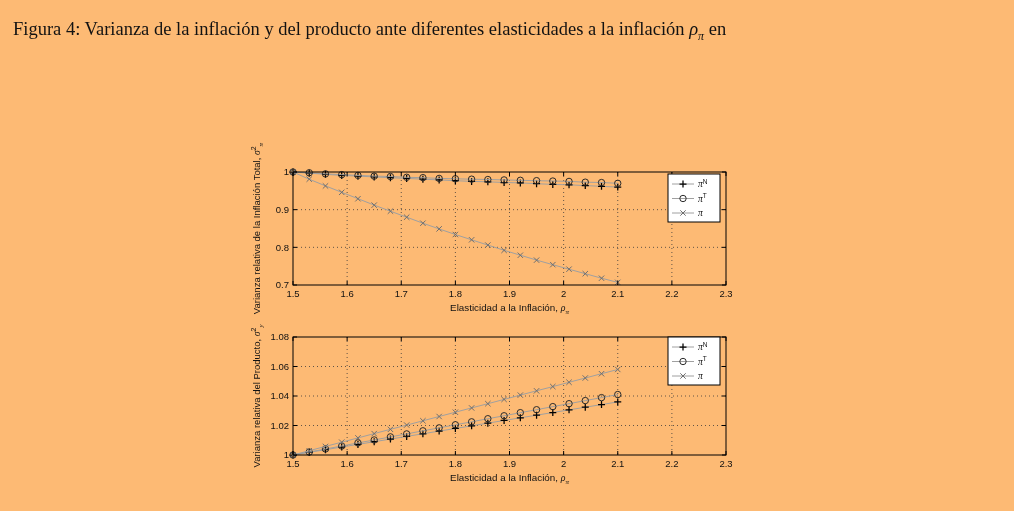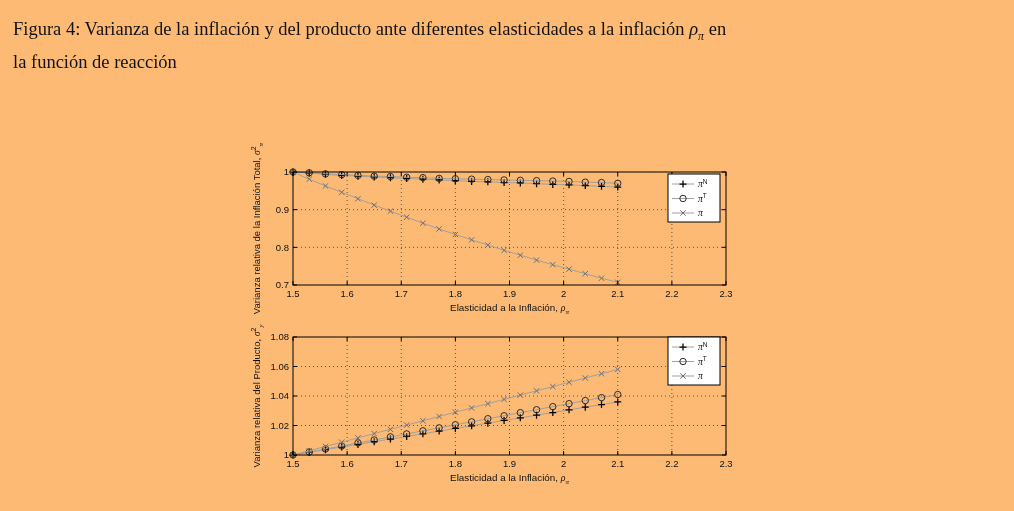--- a/index.html
+++ b/index.html
@@ -8,21 +8,21 @@
   .caption{position:absolute;left:13px;top:16px;width:1002px;
            font-family:"Liberation Serif",serif;font-size:18.5px;line-height:26px;color:#121212;}
   .caption .mi{font-style:italic;}
   .caption sub{font-style:italic;font-size:12px;}
   svg.chart{position:absolute;overflow:visible;}
 </style>
 </head>
 <body>
 
 <div class="page">
-  <div class="caption"><span>Figura 4: Varianza de la inflación y del producto ante diferentes elasticidades a la inflación </span><span class="mi">ρ</span><sub>π</sub><span> en</span><br><span>la función de reacción</span></div>
+  <div class="caption"><span>Figura 4: Varianza de la inflación y del producto ante diferentes elasticidades a la inflación </span><span class="mi">ρ</span><sub>π</sub><span> en</span><br></div>
 
   <svg id="chart0" class="chart" style="left:230px;top:130px" width="530" height="195">
       <line x1="117.12500000000006" y1="42" x2="117.12500000000006" y2="155" stroke="#3a3a3a" stroke-width="0.8" stroke-dasharray="1 3"></line>
       <line x1="171.25" y1="42" x2="171.25" y2="155" stroke="#3a3a3a" stroke-width="0.8" stroke-dasharray="1 3"></line>
       <line x1="225.37500000000009" y1="42" x2="225.37500000000009" y2="155" stroke="#3a3a3a" stroke-width="0.8" stroke-dasharray="1 3"></line>
       <line x1="279.5" y1="42" x2="279.5" y2="155" stroke="#3a3a3a" stroke-width="0.8" stroke-dasharray="1 3"></line>
       <line x1="333.62500000000006" y1="42" x2="333.62500000000006" y2="155" stroke="#3a3a3a" stroke-width="0.8" stroke-dasharray="1 3"></line>
       <line x1="387.75000000000017" y1="42" x2="387.75000000000017" y2="155" stroke="#3a3a3a" stroke-width="0.8" stroke-dasharray="1 3"></line>
       <line x1="441.87500000000017" y1="42" x2="441.87500000000017" y2="155" stroke="#3a3a3a" stroke-width="0.8" stroke-dasharray="1 3"></line>
       <line x1="63" y1="117.33333333333331" x2="496" y2="117.33333333333331" stroke="#3a3a3a" stroke-width="0.8" stroke-dasharray="1 3"></line>

